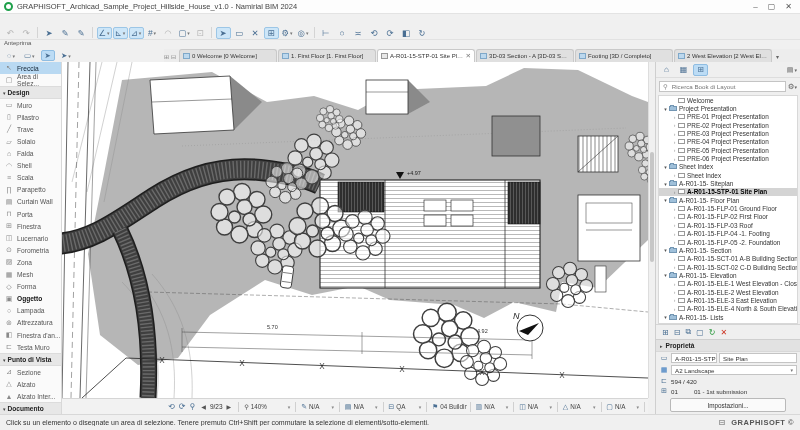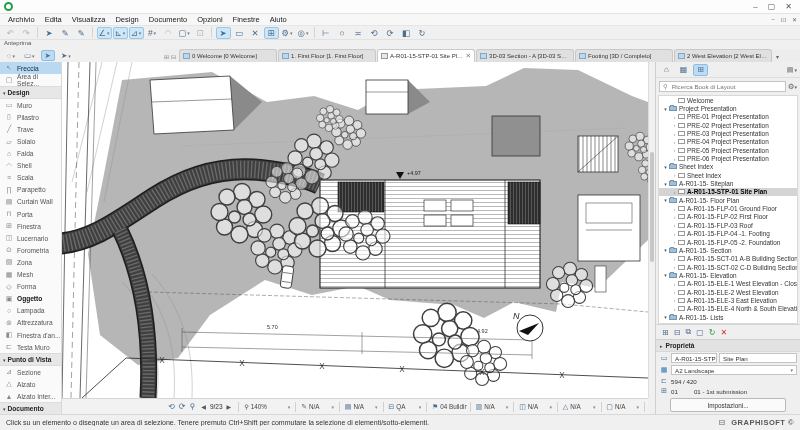--- a/index.html
+++ b/index.html
@@ -118,35 +118,28 @@
   .status-right .pr{font-size:8px;color:#666;}
   .brand{font-size:7.5px;font-weight:bold;letter-spacing:0.5px;color:#555;}
 </style>
 </head>
 <body>
 
 <div class="app">
 
   <div class="titlebar">
     <span class="app-icon"></span>
+    <span class="title-text">GRAPHISOFT_Archicad_Sample_Project_Hillside_House_v1.0 - Namirial BIM 2024</span>
     <span class="win-controls">
       <span>–</span>
       <span>▢</span>
       <span>✕</span>
     </span>
   </div>
 
-  <div class="menubar">
-    <span id="menu-items"><span class="menu-item">Archivio</span><span class="menu-item">Edita</span><span class="menu-item">Visualizza</span><span class="menu-item">Design</span><span class="menu-item">Documento</span><span class="menu-item">Opzioni</span><span class="menu-item">Finestre</span><span class="menu-item">Aiuto</span></span>
-    <span class="mini-win">
-      <span>–</span>
-      <span>⊡</span>
-      <span>✕</span>
-    </span>
-  </div>
 
   <div class="toolbar" id="main-toolbar">
       <span class="tb-btn dim">↶</span>
       <span class="tb-btn dim">↷</span>
       <span class="tb-sep"></span>
       <span class="tb-btn">➤</span>
       <span class="tb-btn">✎</span>
       <span class="tb-btn">✎</span>
       <span class="tb-sep"></span>
       <span class="tb-btn on">∠<span class="tb-dd">▾</span></span>

